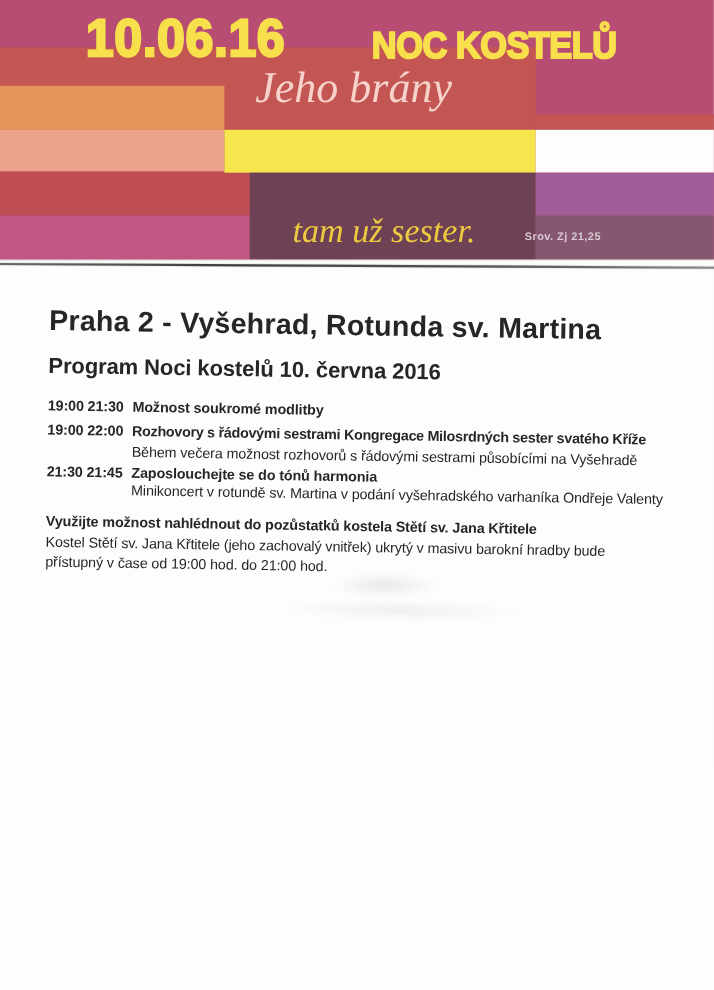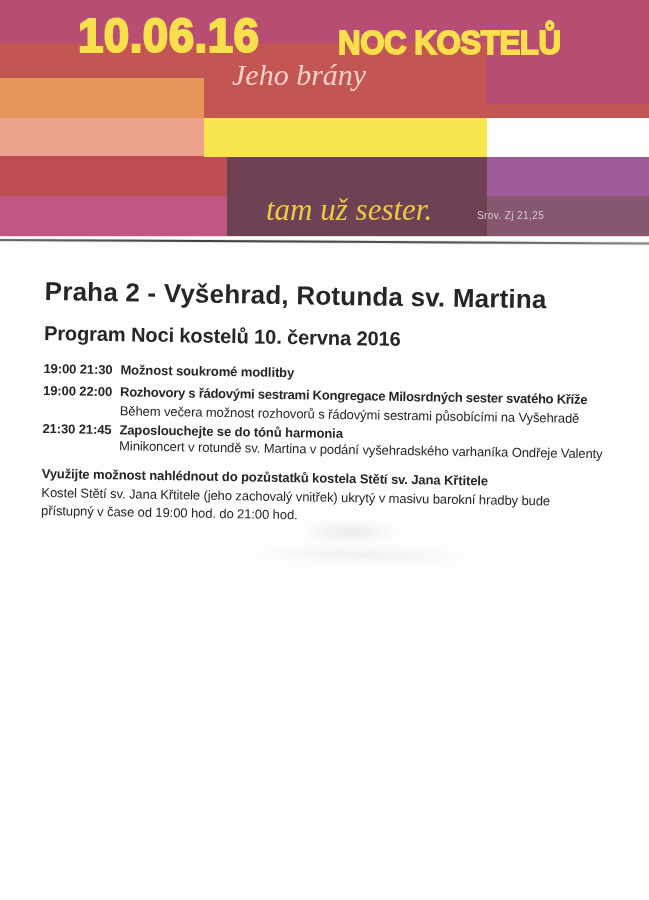--- a/index.html
+++ b/index.html
@@ -23,27 +23,27 @@
   .purplemed{left:487px;top:157px;width:162px;height:39px;background:#9f5c99;}
   .purpledull{left:487px;top:196px;width:162px;height:40px;background:#87566f;}
   .btxt{position:absolute;white-space:nowrap;line-height:1;}
   .date{left:78px;top:12px;font-size:48px;font-weight:bold;color:#f8e04c;
         -webkit-text-stroke:2.2px #f8e04c;letter-spacing:.5px;
         transform:scaleX(.95);transform-origin:left top;}
   .brand{left:338px;top:25px;font-size:34px;font-weight:bold;color:#f8e04c;
         -webkit-text-stroke:1.8px #f8e04c;letter-spacing:-0.5px;
         transform:scaleX(.92);transform-origin:left top;}
   .tag{font-family:"Liberation Serif",serif;font-style:italic;color:#f6d2cb;}
-  .tag1{left:232px;top:60px;font-size:30px;}
+  .tag1{left:232px;top:60px;font-size:40px;}
   .tag2{left:178px;top:92px;font-size:30px;letter-spacing:-.3px;}
   .bignoc{left:198px;top:106px;font-size:96px;font-weight:bold;color:#ffffff;
         -webkit-text-stroke:7px #ffffff;letter-spacing:9px;}
   .tag3{left:266px;top:194px;font-size:31px;font-family:"Liberation Serif",serif;
         font-style:italic;color:#eeca40;}
-  .cite{left:477px;top:211px;font-size:10px;font-weight:normal;color:#d8cbd5;letter-spacing:.4px;}
+  .cite{left:477px;top:211px;font-size:10px;font-weight:bold;color:#d8cbd5;letter-spacing:.4px;}
   .banner-shadow{position:absolute;left:0;top:236px;width:649px;height:1px;background:rgba(0,0,0,.12);}
   .edge-line{position:absolute;left:-2px;top:239px;width:654px;height:2px;border-radius:1px;
         background:linear-gradient(to right,#6a6a6a,#3f3f3f 30%,#555 70%,#8a8a8a);
         transform:rotate(.3deg);transform-origin:left center;box-shadow:0 0 1px rgba(60,60,60,.7);}
   
   .doc{position:absolute;left:45px;top:276px;width:600px;height:320px;color:#262626;
        transform:rotate(.95deg);transform-origin:top left;letter-spacing:-.1px;}
   .doc div{position:absolute;white-space:nowrap;}
   .h1{top:0;left:0;font-size:26px;font-weight:bold;letter-spacing:.2px;}
   .h2{top:46px;left:0;font-size:20px;font-weight:bold;}

